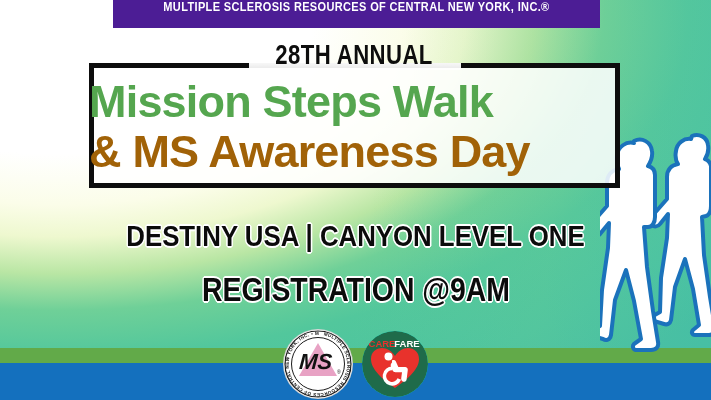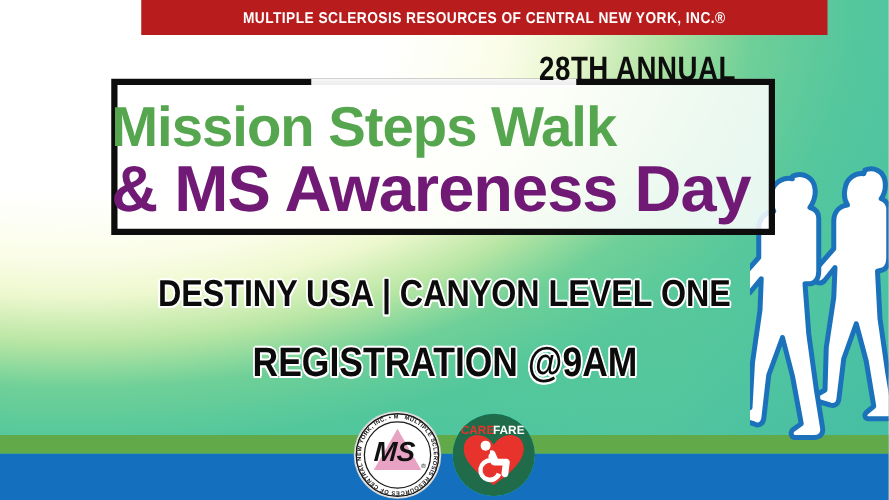--- a/index.html
+++ b/index.html
@@ -38,23 +38,23 @@
     position:absolute; left:0; right:0; top:348px; height:15px;
     background:#62aa49;
   }
   .stripe-blue{
     position:absolute; left:0; right:0; top:363px; bottom:0;
     background:#1470be;
   }
 
   
   .topbar{
-    position:absolute; left:113px; top:0; width:549px; height:28px;
-    background:#b91c1c;
-    display:flex; align-items:center; justify-content:center;
+    position:absolute; left:113px; top:0; width:487px; height:28px;
+    background:#4c1d95;
+    display:flex; justify-content:center;
   }
   .topbar-text{
     color:#ffffff;
     font-size:12.5px;
     font-weight:bold;
     letter-spacing:0.4px;
     transform:scaleX(0.88);
     white-space:nowrap;
     font-family:"Liberation Sans Narrow","Liberation Sans",sans-serif;
   }
@@ -73,21 +73,21 @@
     position:absolute; left:160px; top:-13px; width:212px; height:22px;
     background:transparent;
   }
   .frame-notch::before{
     content:"";
     position:absolute; left:0; right:0; top:13px; height:7px;
     background:linear-gradient(to bottom, rgba(255,255,255,0.97), rgba(255,255,255,0.90));
   }
   .annual{
     position:absolute; left:0; right:0; top:-23px;
-    text-align:right;
+    text-align:center;
     z-index:4;
   }
   .annual-text{
     display:inline-block;
     color:#0d0d0d;
     font-size:27px;
     line-height:30px;
     font-weight:bold;
     letter-spacing:0.5px;
     transform:scaleX(0.82);
@@ -103,22 +103,22 @@
   }
   .title-line1{
     color:#55a64f;
     font-size:45px;
     line-height:50px;
     font-weight:bold;
     letter-spacing:-0.8px;
     white-space:nowrap;
   }
   .title-line2{
-    color:#701a75;
-    font-size:52px;
+    color:#a16207;
+    font-size:45px;
     line-height:50px;
     font-weight:bold;
     letter-spacing:-0.8px;
     white-space:nowrap;
   }
 
   
   .infoline{
     position:absolute; left:0; right:0;
     text-align:center;

